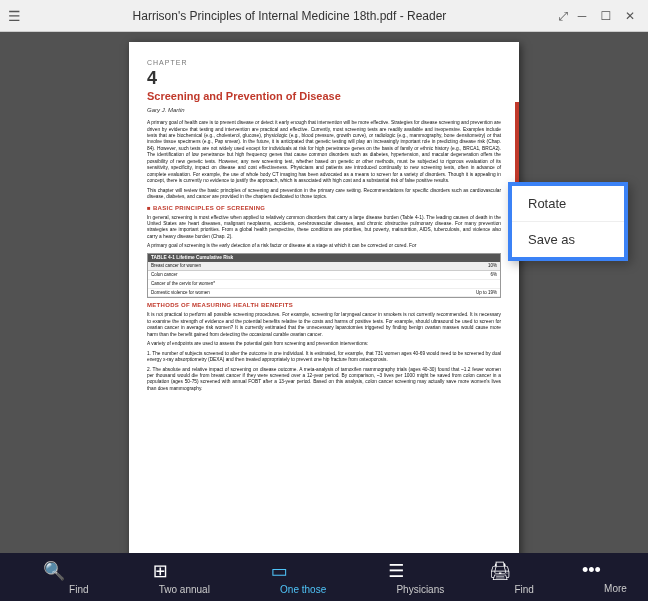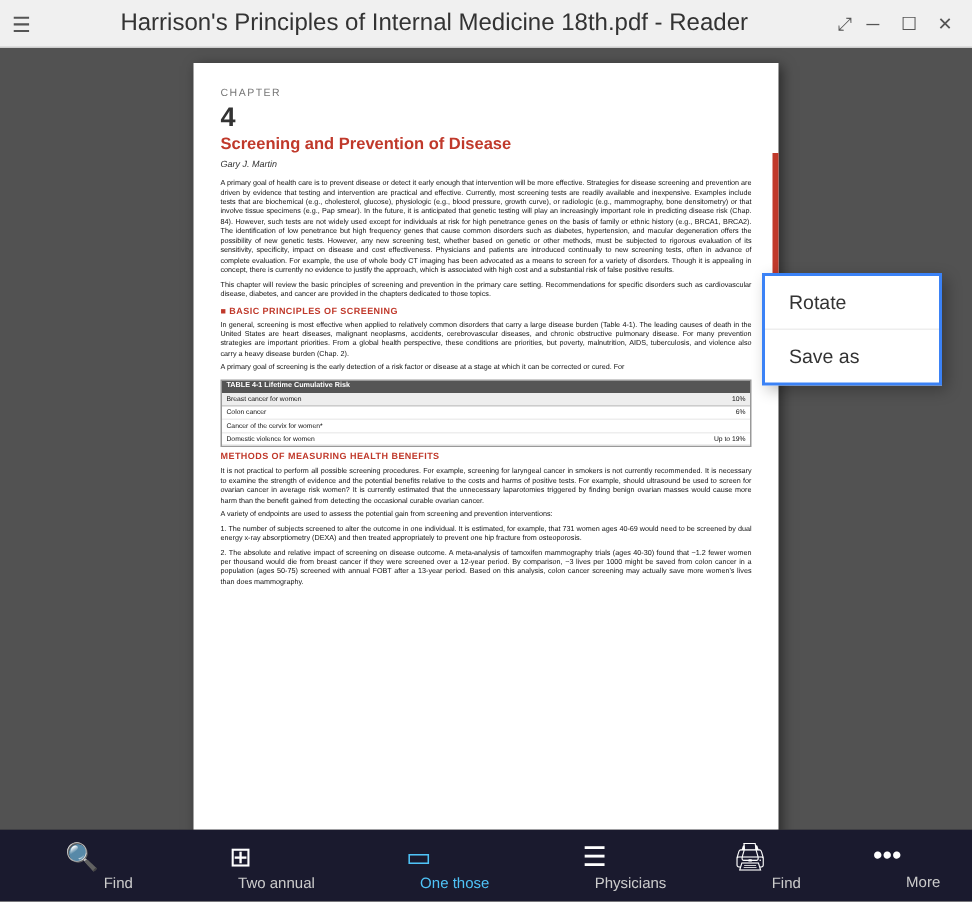--- a/index.html
+++ b/index.html
@@ -9,21 +9,21 @@
     .title-bar {
       height: 32px;
       background: #f0f0f0;
       display: flex;
       align-items: center;
       justify-content: space-between;
       padding: 0 8px;
       border-bottom: 1px solid #ccc;
     }
     .title-bar-left { display: flex; align-items: center; gap: 8px; }
-    .title-bar-center { flex: 1; text-align: center; font-size: 16px; color: #333; }
+    .title-bar-center { flex: 1; text-align: center; font-size: 12px; color: #333; }
     .title-bar-right { display: flex; align-items: center; gap: 4px; }
     .title-btn {
       width: 20px; height: 20px;
       display: flex; align-items: center; justify-content: center;
       font-size: 12px; cursor: pointer; color: #555;
       border: none; background: transparent;
     }
     .hamburger-icon { font-size: 14px; color: #555; cursor: pointer; }
     .expand-icon { font-size: 12px; color: #555; cursor: pointer; }
 
@@ -150,21 +150,21 @@
       letter-spacing: 0.5px;
     }
 
     
     .context-menu {
       position: absolute;
       right: 20px;
       top: 150px;
       width: 120px;
       background: white;
-      border: 2px solid #3b82f6;
+      border: 4px solid #3b82f6;
       box-shadow: 3px 3px 10px rgba(0,0,0,0.3);
       z-index: 100;
     }
     .menu-item {
       padding: 10px 16px;
       font-size: 13px;
       color: #333;
       cursor: pointer;
       border-bottom: 1px solid #eee;
     }

